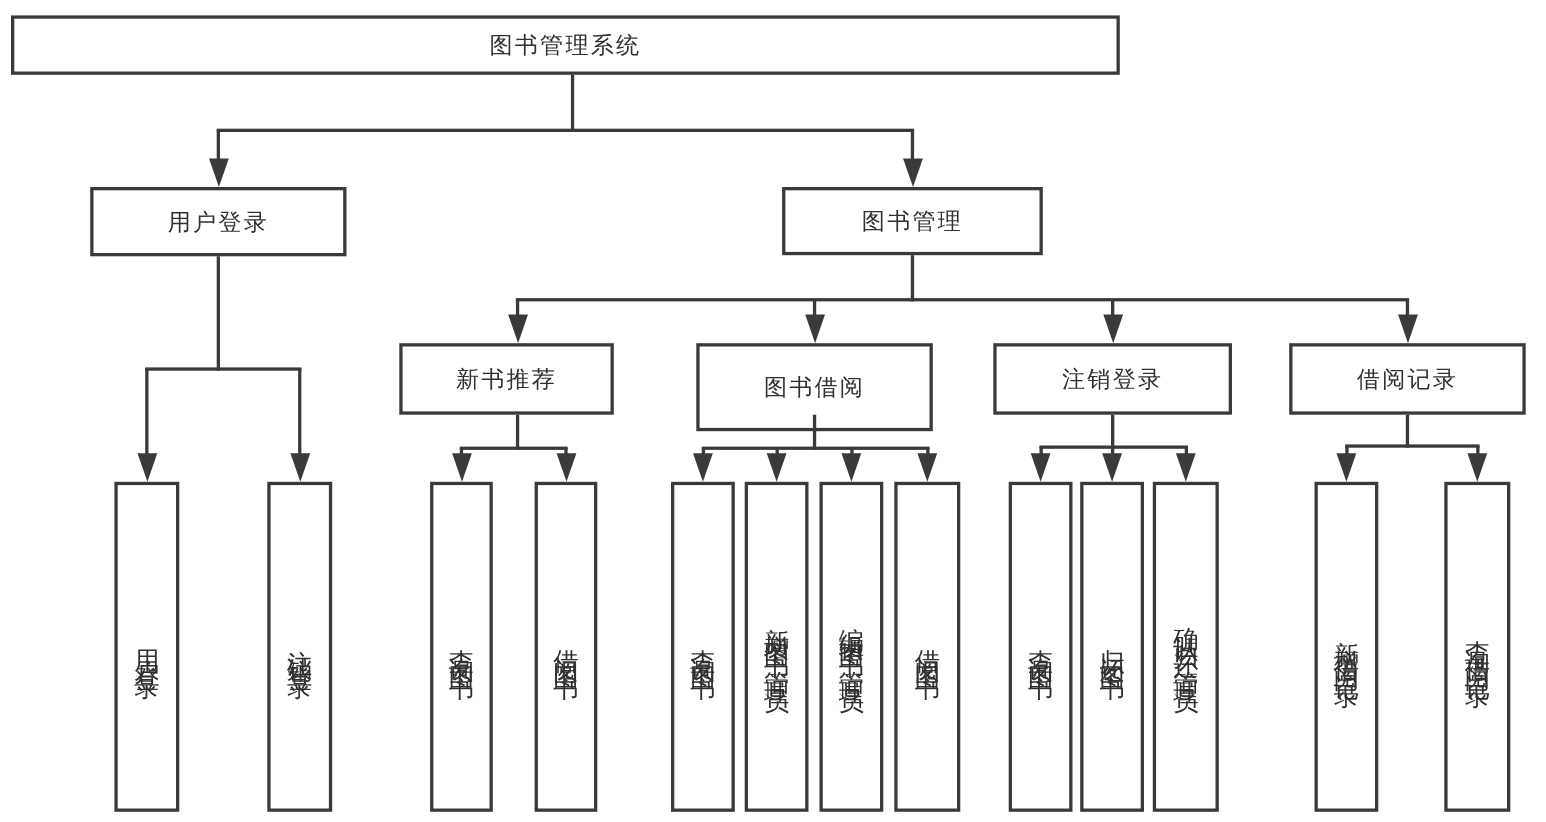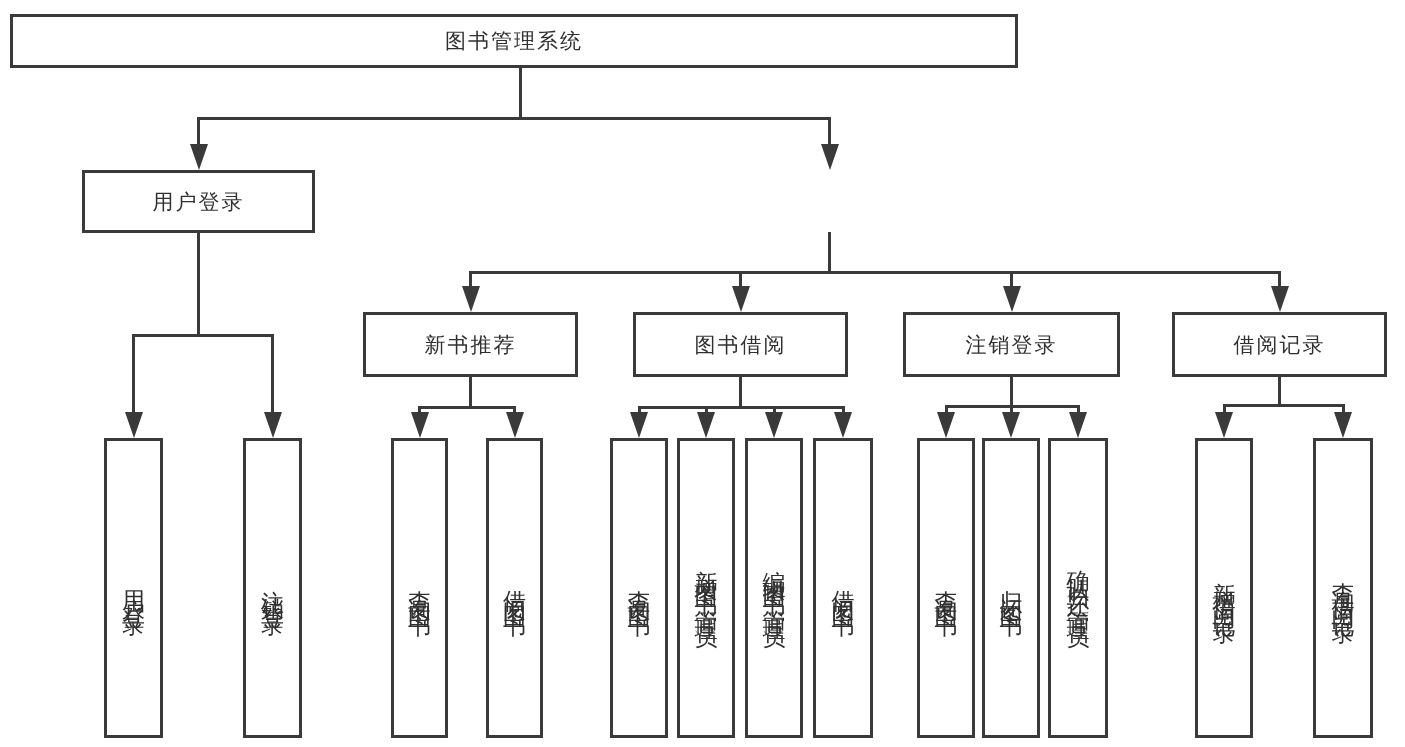--- a/index.html
+++ b/index.html
@@ -61,24 +61,27 @@
 </head>
 <body>
 
 <div id="canvas">
 <div class="node" style="left: 10px; top: 14px; width: 1008px; height: 54px;">
       <span class="lbl">图书管理系统</span>
     </div>
     <div class="node" style="left: 82px; top: 170px; width: 233px; height: 63px;">
       <span class="lbl">用户登录</span>
     </div>
-    <div class="node" style="left: 363px; top: 312px; width: 215px; height: 65px; align-items: center;">
+    <div class="node" style="left: 711px; top: 170px; width: 237px; height: 62px;">
+      <span class="lbl">图书管理</span>
+    </div>
+    <div class="node" style="left: 363px; top: 312px; width: 195px; height: 65px; align-items: center;">
       <span class="lbl">新书推荐</span>
     </div>
-    <div class="node" style="left: 633px; top: 312px; width: 215px; height: 65px;">
+    <div class="node" style="left: 633px; top: 312px; width: 215px; height: 80px;">
       <span class="lbl">图书借阅</span>
     </div>
     <div class="node" style="left: 903px; top: 312px; width: 217px; height: 65px;">
       <span class="lbl">注销登录</span>
     </div>
     <div class="node" style="left: 1172px; top: 312px; width: 215px; height: 65px;">
       <span class="lbl">借阅记录</span>
     </div>
     <div class="node v" style="left: 104px; top: 438px; width: 59px; height: 300px;">
       <span class="lbl">用户登录</span>

